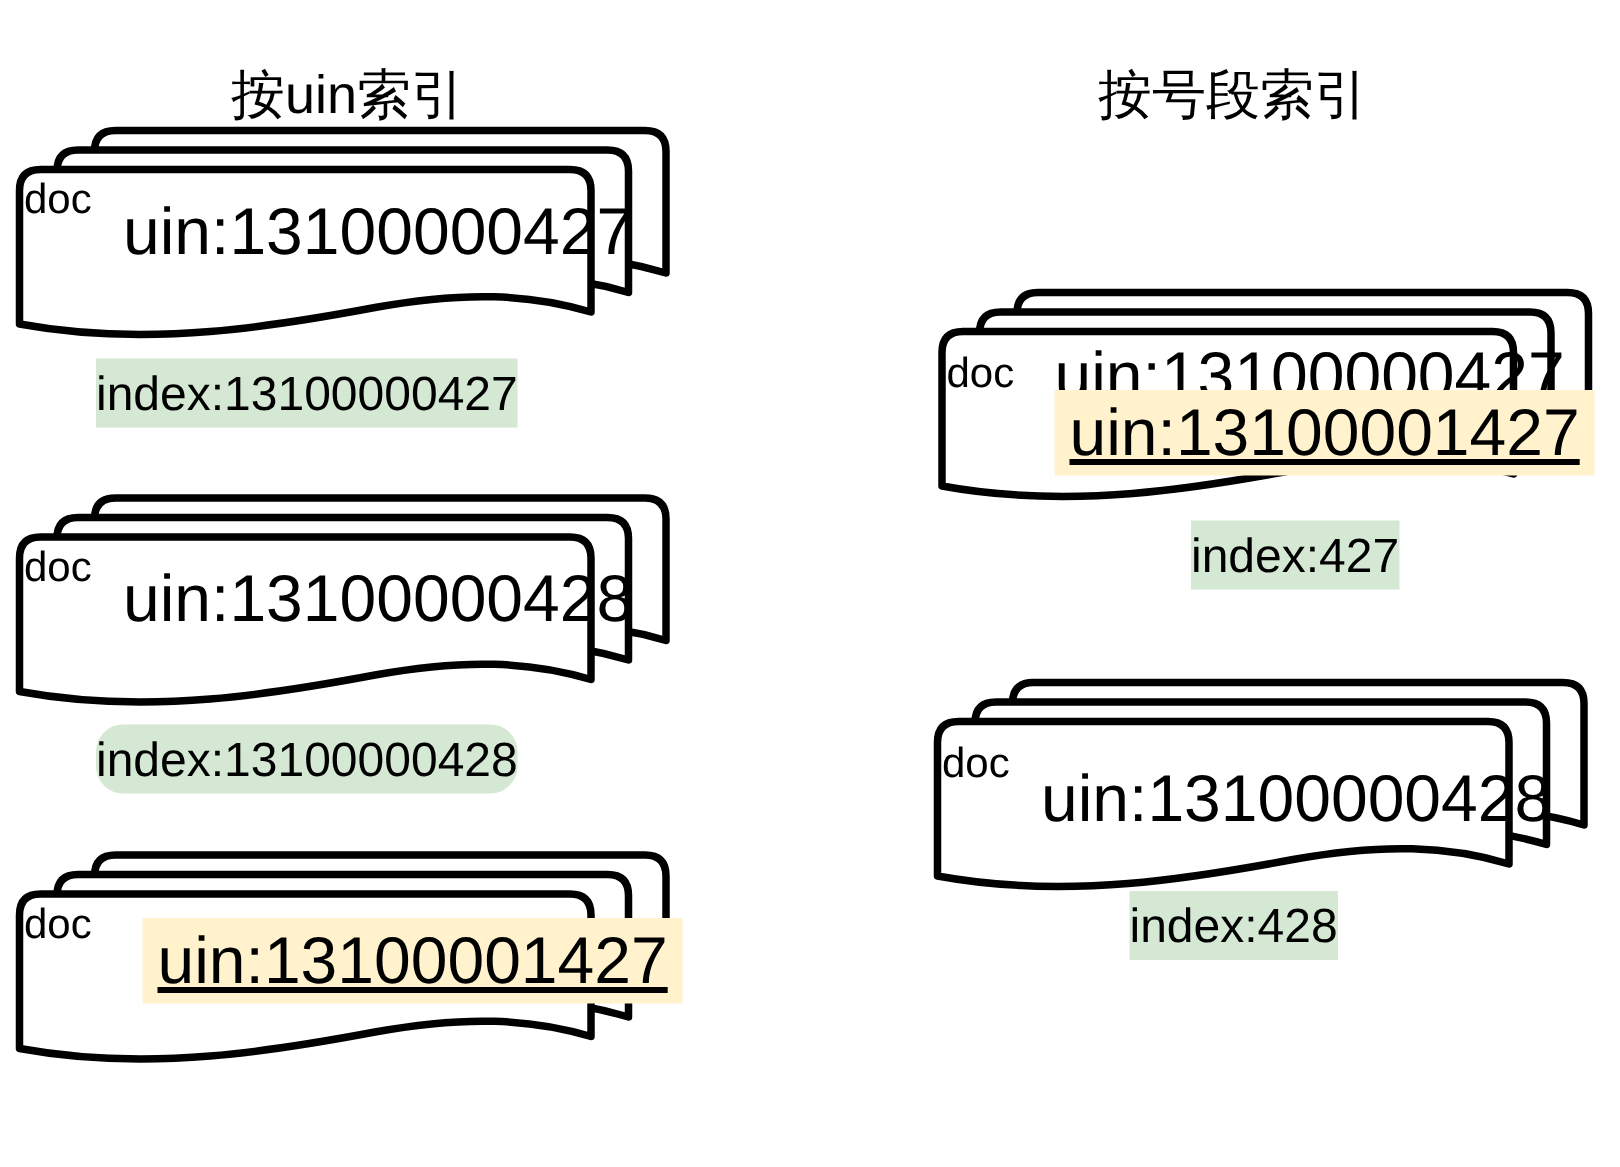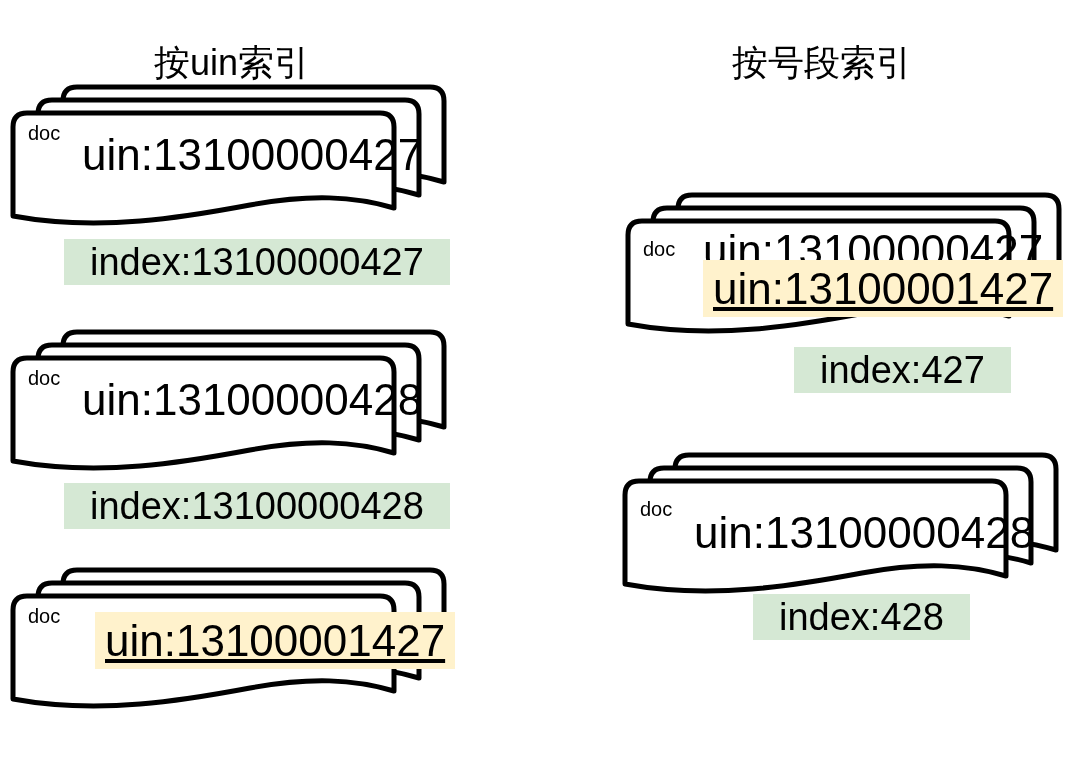--- a/index.html
+++ b/index.html
@@ -39,23 +39,23 @@
   }
 
   #stack-l1 { left: 10px;  top: 84px;  }
   #stack-l2 { left: 10px;  top: 329px; }
   #stack-l3 { left: 10px;  top: 567px; }
   #stack-r1 { left: 625px; top: 192px; }
   #stack-r2 { left: 622px; top: 452px; }
 
   .doc-label {
     position: absolute;
-    left: 18px;
+    left: 6px;
     top: 35px;
-    font-size: 20px;
+    font-size: 28px;
     line-height: 28px;
   }
   .doc-stack.right .doc-label { top: 43px; }
 
   .uin-area {
     position: absolute;
     left: 72px;
     top: 52px;
     width: 280px;
     text-align: center;
@@ -69,27 +69,27 @@
 
   .hl-yellow {
     background: var(--uin-highlight-bg, #fff2cc);
     padding: 4px 10px;
     text-decoration: underline;
   }
 
   .index-label {
     position: absolute;
     background: var(--index-badge-bg, #d5e8d4);
-    font-size: 38px;
+    font-size: 32px;
     line-height: 38px;
-    padding: 4px 26px;
+    padding: 4px 0;
     white-space: nowrap;
   }
   #index-l1 { left: 64px;  top: 239px; }
-  #index-l2 { left: 64px;  top: 483px; }
+  #index-l2 { left: 64px;  top: 483px; border-radius: 18px; }
   #index-l3 { left: 64px;  top: 721px; }
   #index-r1 { left: 794px; top: 347px; }
   #index-r2 { left: 753px; top: 594px; }
 </style>
 </head>
 <body>
 
 <svg width="0" height="0" style="position:absolute" aria-hidden="true">
   <defs>
     <path id="doc-page-shape" d="M 3 17 Q 3 3 17 3 L 370 3 Q 384 3 384 17 L 384 98

